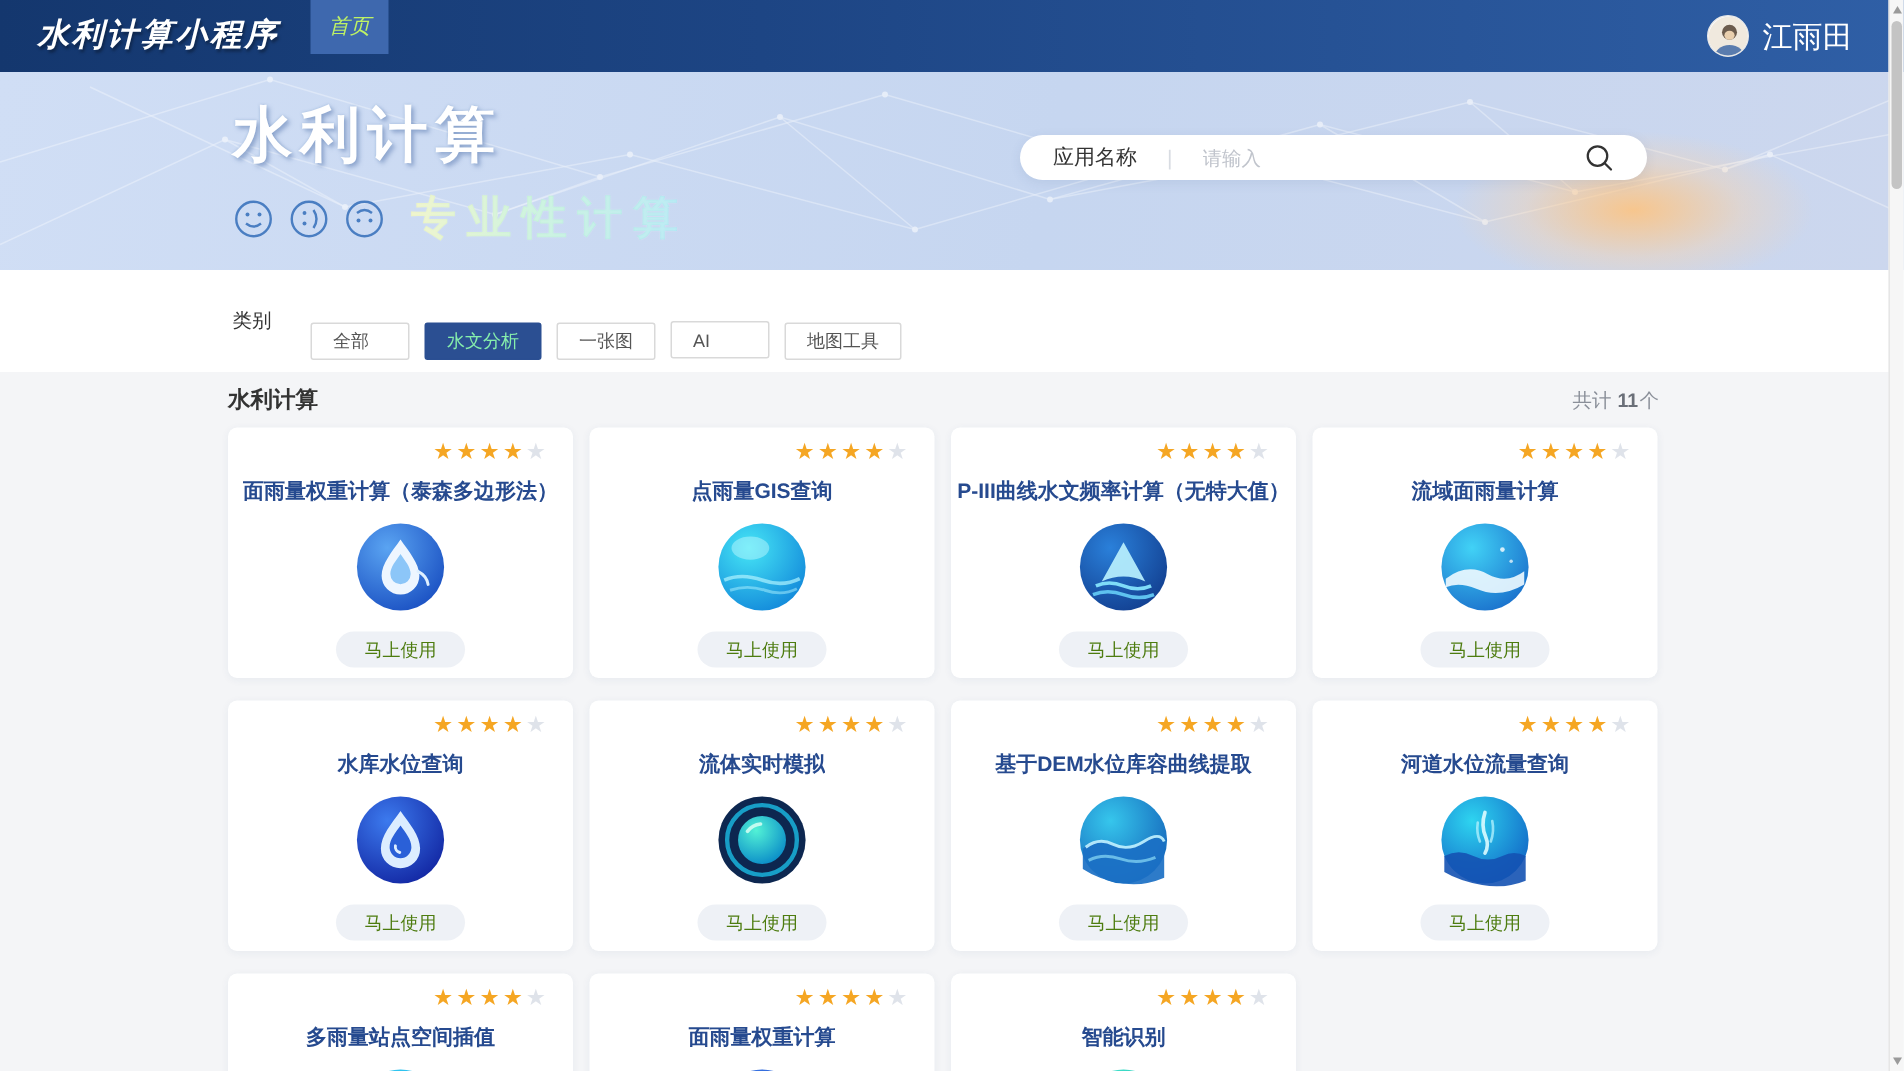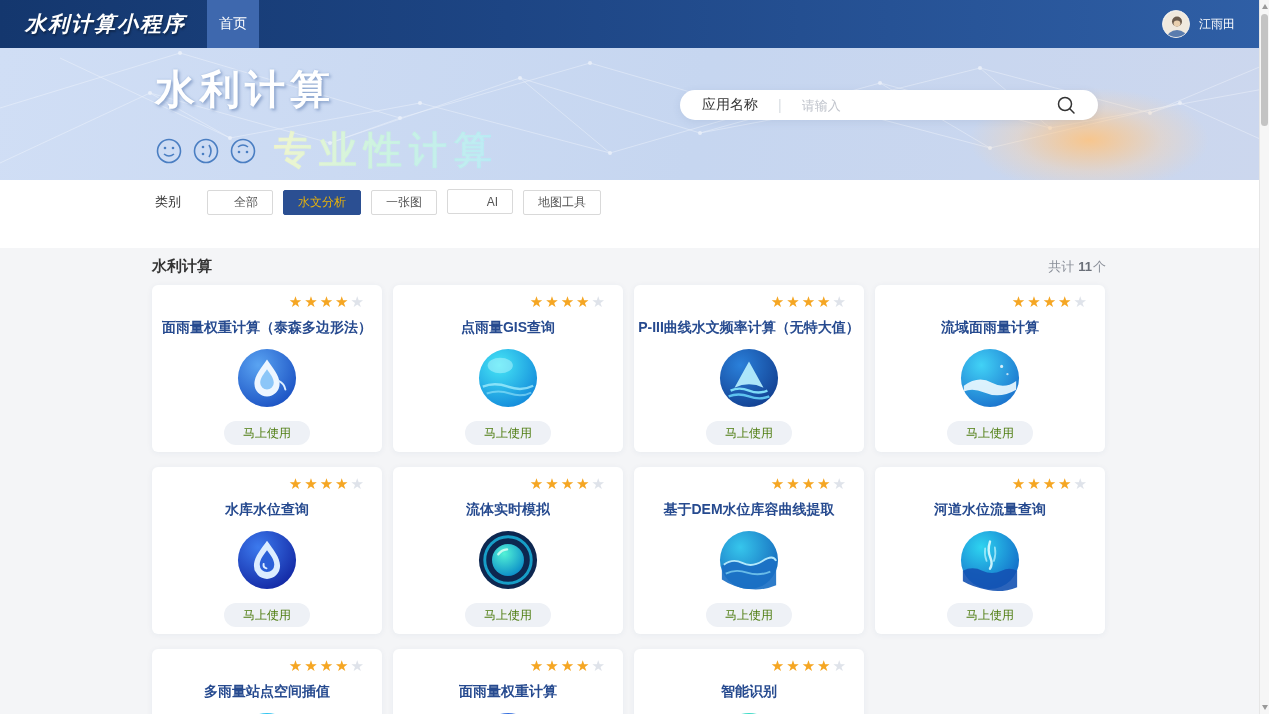--- a/index.html
+++ b/index.html
@@ -14,46 +14,46 @@
     position:absolute; top:0; left:0; right:0; height:48px;
     background:linear-gradient(90deg,#14376e 0%,#1d4584 40%,#2f5fa6 100%);
     z-index:5;
   }
   .logo {
     position:absolute; left:25px; top:0; height:48px; line-height:48px;
     color:#fff; font-size:21px; font-weight:800; font-style:italic;
     letter-spacing:2px; text-shadow:1px 2px 2px rgba(0,0,0,.35);
   }
   .nav-tab {
-    position:absolute; left:207px; top:0; width:52px; height:48px;
-    background:#3e68ae; color:#ffffff; font-size:14px;
-    display:flex; align-items:center; justify-content:center; cursor:pointer;
+    position:absolute; left:207px; top:0; width:52px; height:36px;
+    background:#3e68ae; color:#bef264; font-size:14px;
+    display:flex; align-items:center; justify-content:center; cursor:pointer;font-style:italic;
   }
   .user-block { position:absolute; right:34px; top:0; height:48px; display:flex; align-items:center; gap:9px; cursor:pointer; }
   .avatar { width:28px; height:28px; border-radius:50%; background:#fff; overflow:hidden; border:1px solid #e8e8e8; }
-  .username { color:#fff; font-size:12px; }
+  .username { color:#fff; font-size:20px; }
   
   .hero {
     position:absolute; top:48px; left:0; right:0; height:132px; overflow:hidden;
     background:linear-gradient(100deg,#d0def5 0%,#c6d6f0 55%,#ccd7ee 100%);
   }
   .mesh { position:absolute; inset:0; opacity:.6; }
   .flare {
     position:absolute; right:20px; bottom:-30px; width:320px; height:140px;
     background:radial-gradient(closest-side, rgba(255,195,125,.85), rgba(255,210,160,.35) 45%, rgba(255,210,160,0) 75%);
   }
   .hero-text { position:absolute; left:155px; top:14px; }
   .hero-title {
     color:#fff; font-size:40px; font-weight:800; letter-spacing:5px;
     text-shadow:2px 2px 3px rgba(100,130,180,.55), 0 0 2px rgba(160,185,220,.9);
   }
   .hero-subrow { display:flex; align-items:center; gap:9px; margin-top:8px; }
   .smiley { width:28px; height:28px; }
   .hero-subtitle {
-    margin-left:8px; font-size:38px; font-weight:800; letter-spacing:7px;
+    margin-left:8px; font-size:30px; font-weight:800; letter-spacing:7px;
     background:linear-gradient(90deg,#e6efae 0%,#aeeccc 45%,#8fdef0 100%);
     -webkit-background-clip:text; background-clip:text; color:transparent;
     text-shadow:0 0 1px rgba(255,255,255,.4);
   }
   .search-pill {
     position:absolute; left:680px; top:42px; width:418px; height:30px;
     background:#fff; border-radius:22px; display:flex; align-items:center;
     padding:0 22px; box-shadow:0 2px 8px rgba(60,90,140,.10);
   }
   .search-label { font-size:14px; color:#333; }
@@ -66,24 +66,25 @@
   .search-icon { margin-left:auto; cursor:pointer; display:flex; }
   
   .filters { position:absolute; top:180px; left:0; right:0; height:68px; background:#fff; }
   .filter-row { position:absolute; left:155px; display:flex; align-items:center; }
   .filter-row.row1 { top:9px; }
   .filter-row.row2 { top:39px; }
   .filter-label { font-size:13px; color:#333; width:36px; margin-right:16px; }
   .filter-btn {
     min-width:66px; height:25px; margin-right:10px; padding:0 14px;
     background:#fff; border:1px solid #d9d9d9; border-radius:2px;
-    font-size:12px; color:#555; cursor:pointer; text-align:right;
+    font-size:12px; color:#555; cursor:pointer; text-align:left;
     font-family:"Liberation Sans","DejaVu Sans",sans-serif;
-  }
-  .filter-btn.selected { background:#2b4f92; border-color:#2b4f92; color:#eab308; }
+    margin-top:25px;
+  }
+  .filter-btn.selected { background:#2b4f92; border-color:#2b4f92; color:#86efac; }
   
   .content { position:absolute; top:248px; left:0; right:0; bottom:0; }
   .section-header {
     width:954px; margin:0 0 0 152px; height:37px;
     display:flex; align-items:center; justify-content:space-between;
   }
   .section-title { font-size:15px; font-weight:700; color:#333; }
   .section-count { font-size:13px; color:#8a8f99; }
   .section-count .count-num { font-weight:700; color:#6a6f78; margin:0 1px 0 4px; }
   .grid {

